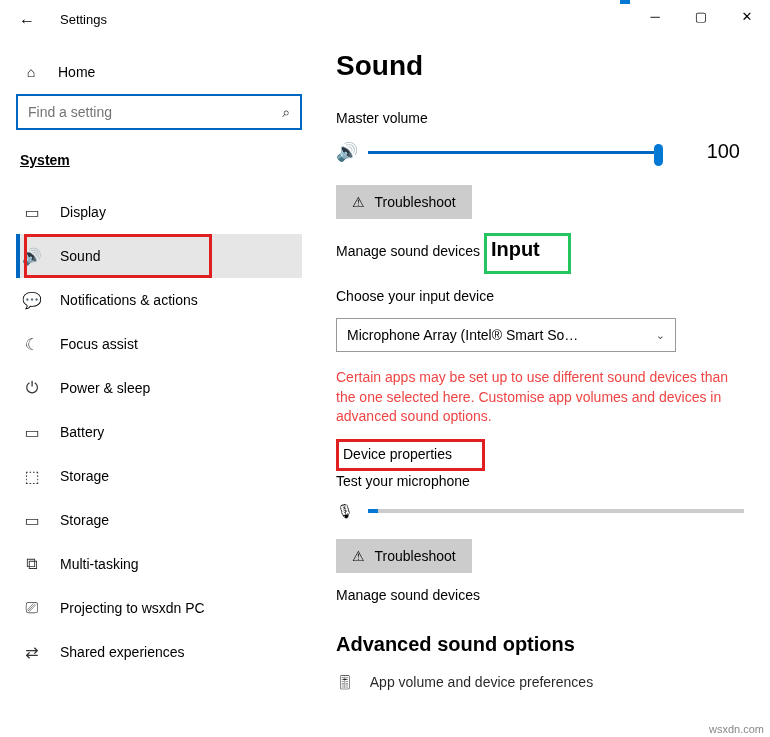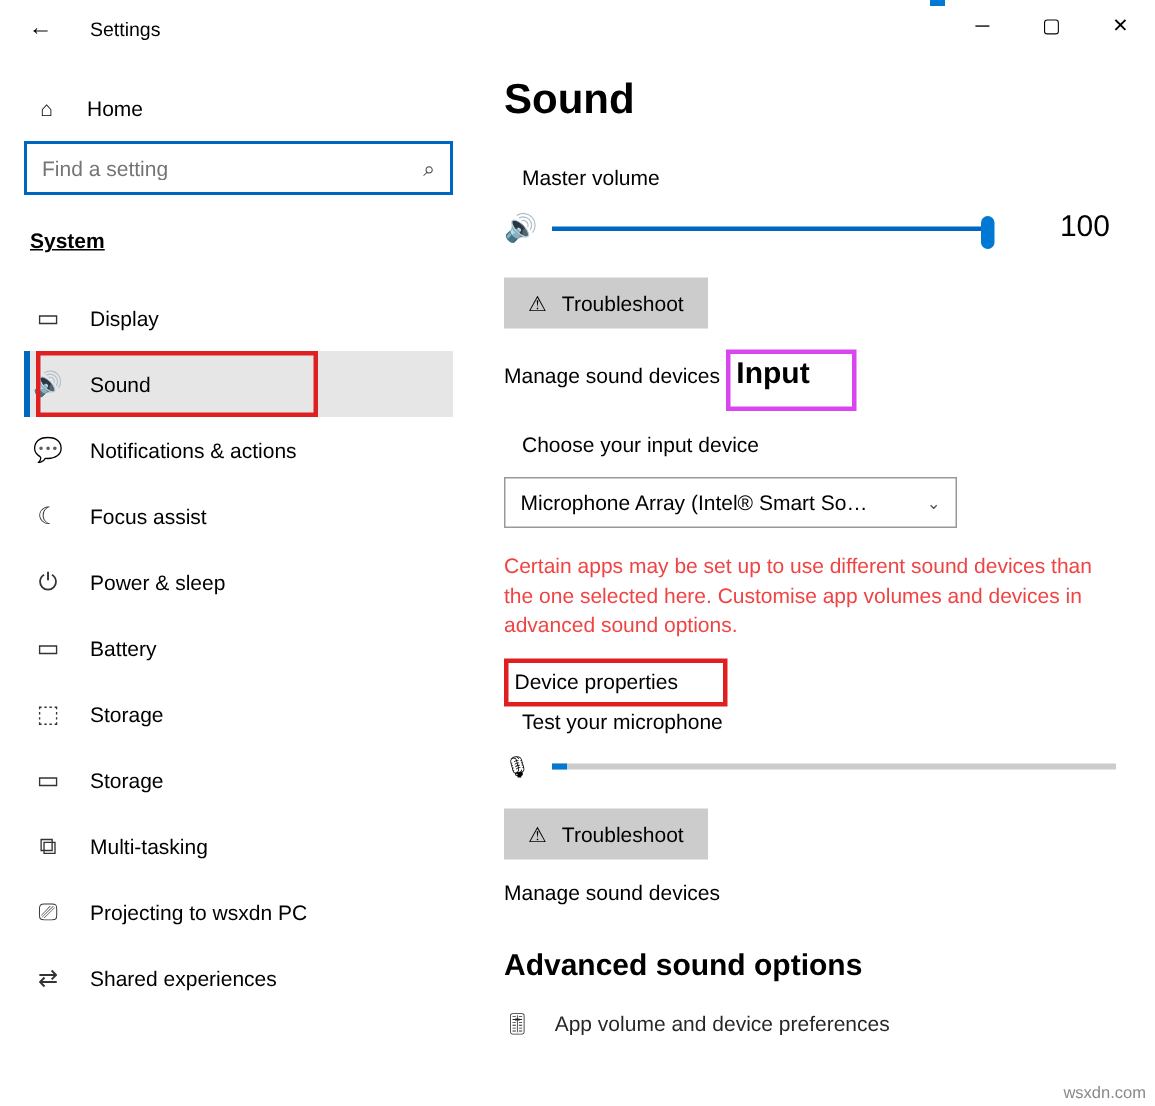--- a/index.html
+++ b/index.html
@@ -18,33 +18,33 @@
   .search-wrap input { border: none; outline: none; flex: 1; font-size: 14px; color: #0c4a6e; background: transparent; }
   .search-wrap .sicon { color: #444; font-size: 14px; }
   .group-title { font-weight: 600; font-size: 14px; margin-bottom: 22px; padding-left: 4px; text-decoration: underline; }
   .nav { list-style: none; }
   .nav li { display: flex; align-items: center; gap: 18px; height: 44px; padding-left: 6px; cursor: default; position: relative; }
   .nav li .icon { width: 20px; display: flex; justify-content: center; color: #333; font-size: 16px; }
   .nav li.selected { background: #e6e6e6; border-left: 4px solid #0067c0; padding-left: 2px; }
   .redbox { position: absolute; left: 4px; top: 0; width: 188px; height: 44px; border: 3px solid #e02020; pointer-events: none; }
   .content { flex: 1; padding: 12px 26px 0 26px; overflow: hidden; position: relative; }
   .page-heading { font-size: 28px; font-weight: 600; margin-bottom: 28px; }
-  .label { font-size: 14px; margin-bottom: 14px; margin-left: 12px; }
+  .label { font-size: 14px; margin-bottom: 14px; }
   .vol-row { display: flex; align-items: center; gap: 10px; margin-bottom: 22px; }
   .vol-icon { font-size: 18px; }
   .slider { position: relative; flex: 1; height: 20px; margin-right: 38px; }
   .track { position: absolute; left: 0; right: 0; top: 9px; height: 3px; background: #0067c0; }
   .thumb { position: absolute; right: -4px; top: 2px; width: 9px; height: 22px; border-radius: 5px; background: #0078d4; }
   .vol-val { font-size: 20px; margin-left: auto; padding-right: 4px; }
   .gray-btn { background: #ccc; border: none; padding: 0 16px; height: 34px; display: inline-flex; align-items: center; gap: 10px; font-size: 14px; margin-bottom: 14px; }
   .gray-btn .warn { font-size: 14px; }
   .link { color: #000000; font-size: 14px; display: inline-block; margin-bottom: 26px; }
   .section-title { font-size: 20px; font-weight: 600; margin-bottom: 4px; }
-  .input-red { display: inline-block; border: 3px solid #d946ef; padding: 2px 28px 6px 4px; margin-bottom: 14px; }
-  .select-box { border: 1px solid #999; height: 34px; width: 302px; display: flex; align-items: center; padding: 0 10px; justify-content: space-between; font-size: 14px; margin-bottom: 16px; }
+  .input-red { display: inline-block; border: 3px solid #22c55e; padding: 2px 28px 6px 4px; margin-bottom: 14px; }
+  .select-box { border: 1px solid #999; height: 34px; width: 340px; display: flex; align-items: center; padding: 0 10px; justify-content: space-between; font-size: 14px; margin-bottom: 16px; }
   .select-box .chev { color: #555; font-size: 11px; }
   .helptext { color: #ef4444; font-size: 14px; line-height: 1.4; margin-bottom: 12px; max-width: 410px; }
   .devprop-red { display: inline-block; border: 3px solid #e02020; padding: 4px 30px 6px 4px; margin-bottom: 2px; }
   .mic-row { display: flex; align-items: center; gap: 14px; margin-bottom: 20px; }
   .mic-row .bar { flex: 1; height: 4px; background: #ccc; position: relative; max-width: 380px; }
   .mic-row .bar .fill { position: absolute; left: 0; top: 0; bottom: 0; width: 10px; background: #0078d4; }
   .adv-heading { font-size: 20px; font-weight: 600; margin-top: 4px; }
   .watermark { position: absolute; bottom: 2px; right: 6px; font-size: 11px; color: #888; }
 </style>
 </head>

